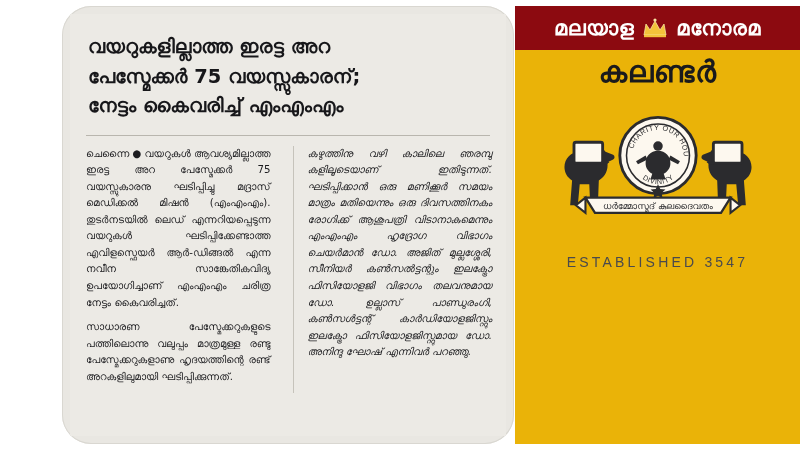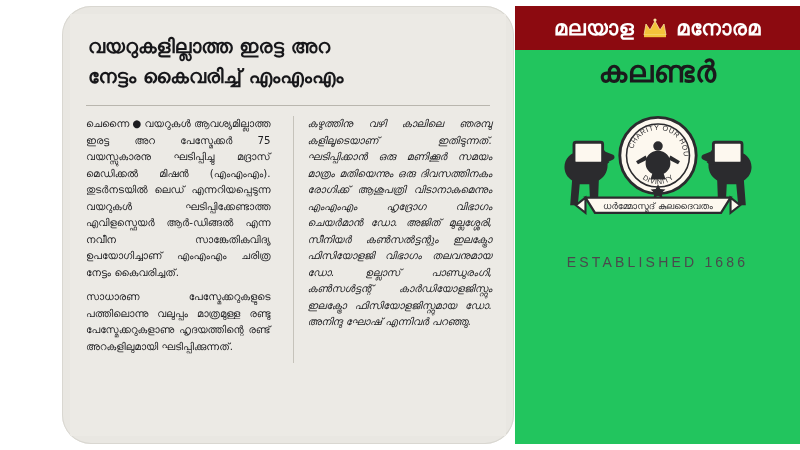--- a/index.html
+++ b/index.html
@@ -80,21 +80,21 @@
   }
   .col p { margin: 0 0 8px 0; }
 
   
   .panel {
     position: absolute;
     left: 515px;
     top: 6px;
     width: 285px;
     height: 438px;
-    background: #22c55e;
+    background: #eab308;
     overflow: hidden;
   }
   .panel-head {
     height: 44px;
     background: #8c0a10;
     display: flex;
     align-items: center;
     justify-content: center;
     position: relative;
   }
@@ -159,20 +159,21 @@
 
 <div class="page">
 
   <div class="side-blank-l"></div>
 
   <div class="clipping">
     <div class="clip-inner">
 
       <div class="headline">
         <span class="hl-line">വയറുകളില്ലാത്ത ഇരട്ട അറ</span>
+        <span class="hl-line">പേസ്മേക്കർ 75 വയസ്സുകാരന്;</span>
         <span class="hl-line">നേട്ടം കൈവരിച്ച് എംഎംഎം</span>
       </div>
 
       <div class="rule"></div>
 
       <div class="columns">
         <div class="col">
           <p>ചെന്നൈ ● വയറുകൾ ആവശ്യമില്ലാത്ത ഇരട്ട അറ പേസ്മേക്കർ 75 വയസ്സുകാരനു ഘടിപ്പിച്ചു മദ്രാസ് മെഡിക്കൽ മിഷൻ (എംഎംഎം). തുടർനടയിൽ ലെഡ് എന്നറിയപ്പെടുന്ന വയറുകൾ ഘടിപ്പിക്കേണ്ടാത്ത എവിളസ്ഫെയർ ആർ-ഡിങ്ങൽ എന്ന നവീന സാങ്കേതികവിദ്യ ഉപയോഗിച്ചാണ് എംഎംഎം ചരിത്ര നേട്ടം കൈവരിച്ചത്.</p>
           <p>സാധാരണ പേസ്മേക്കറുകളുടെ പത്തിലൊന്നു വലുപ്പം മാത്രമുള്ള രണ്ടു പേസ്മേക്കറുകളാണു ഹൃദയത്തിന്റെ രണ്ട് അറകളിലുമായി ഘടിപ്പിക്കുന്നത്.</p>
         </div>
@@ -243,17 +244,17 @@
           <g>
             <path d="M34 106 h152 l-10 16 h-132 z" fill="#fdf8ef" stroke="#2b2b2e" stroke-width="2.4"></path>
             <path d="M34 106 l-10 8 l10 8 z" fill="#fdf8ef" stroke="#2b2b2e" stroke-width="2.2"></path>
             <path d="M186 106 l10 8 l-10 8 z" fill="#fdf8ef" stroke="#2b2b2e" stroke-width="2.2"></path>
             <text x="110" y="118" text-anchor="middle" font-family="DejaVu Sans, sans-serif" font-size="9.5" fill="#2b2b2e">ധർമ്മോസ്മദ് കുലദൈവതം</text>
           </g>
         </svg>
       </span>
     </div>
 
-    <div class="established">ESTABLISHED 1686</div>
+    <div class="established">ESTABLISHED 3547</div>
 
   </div>
 
 </div>
 
 </body></html>

